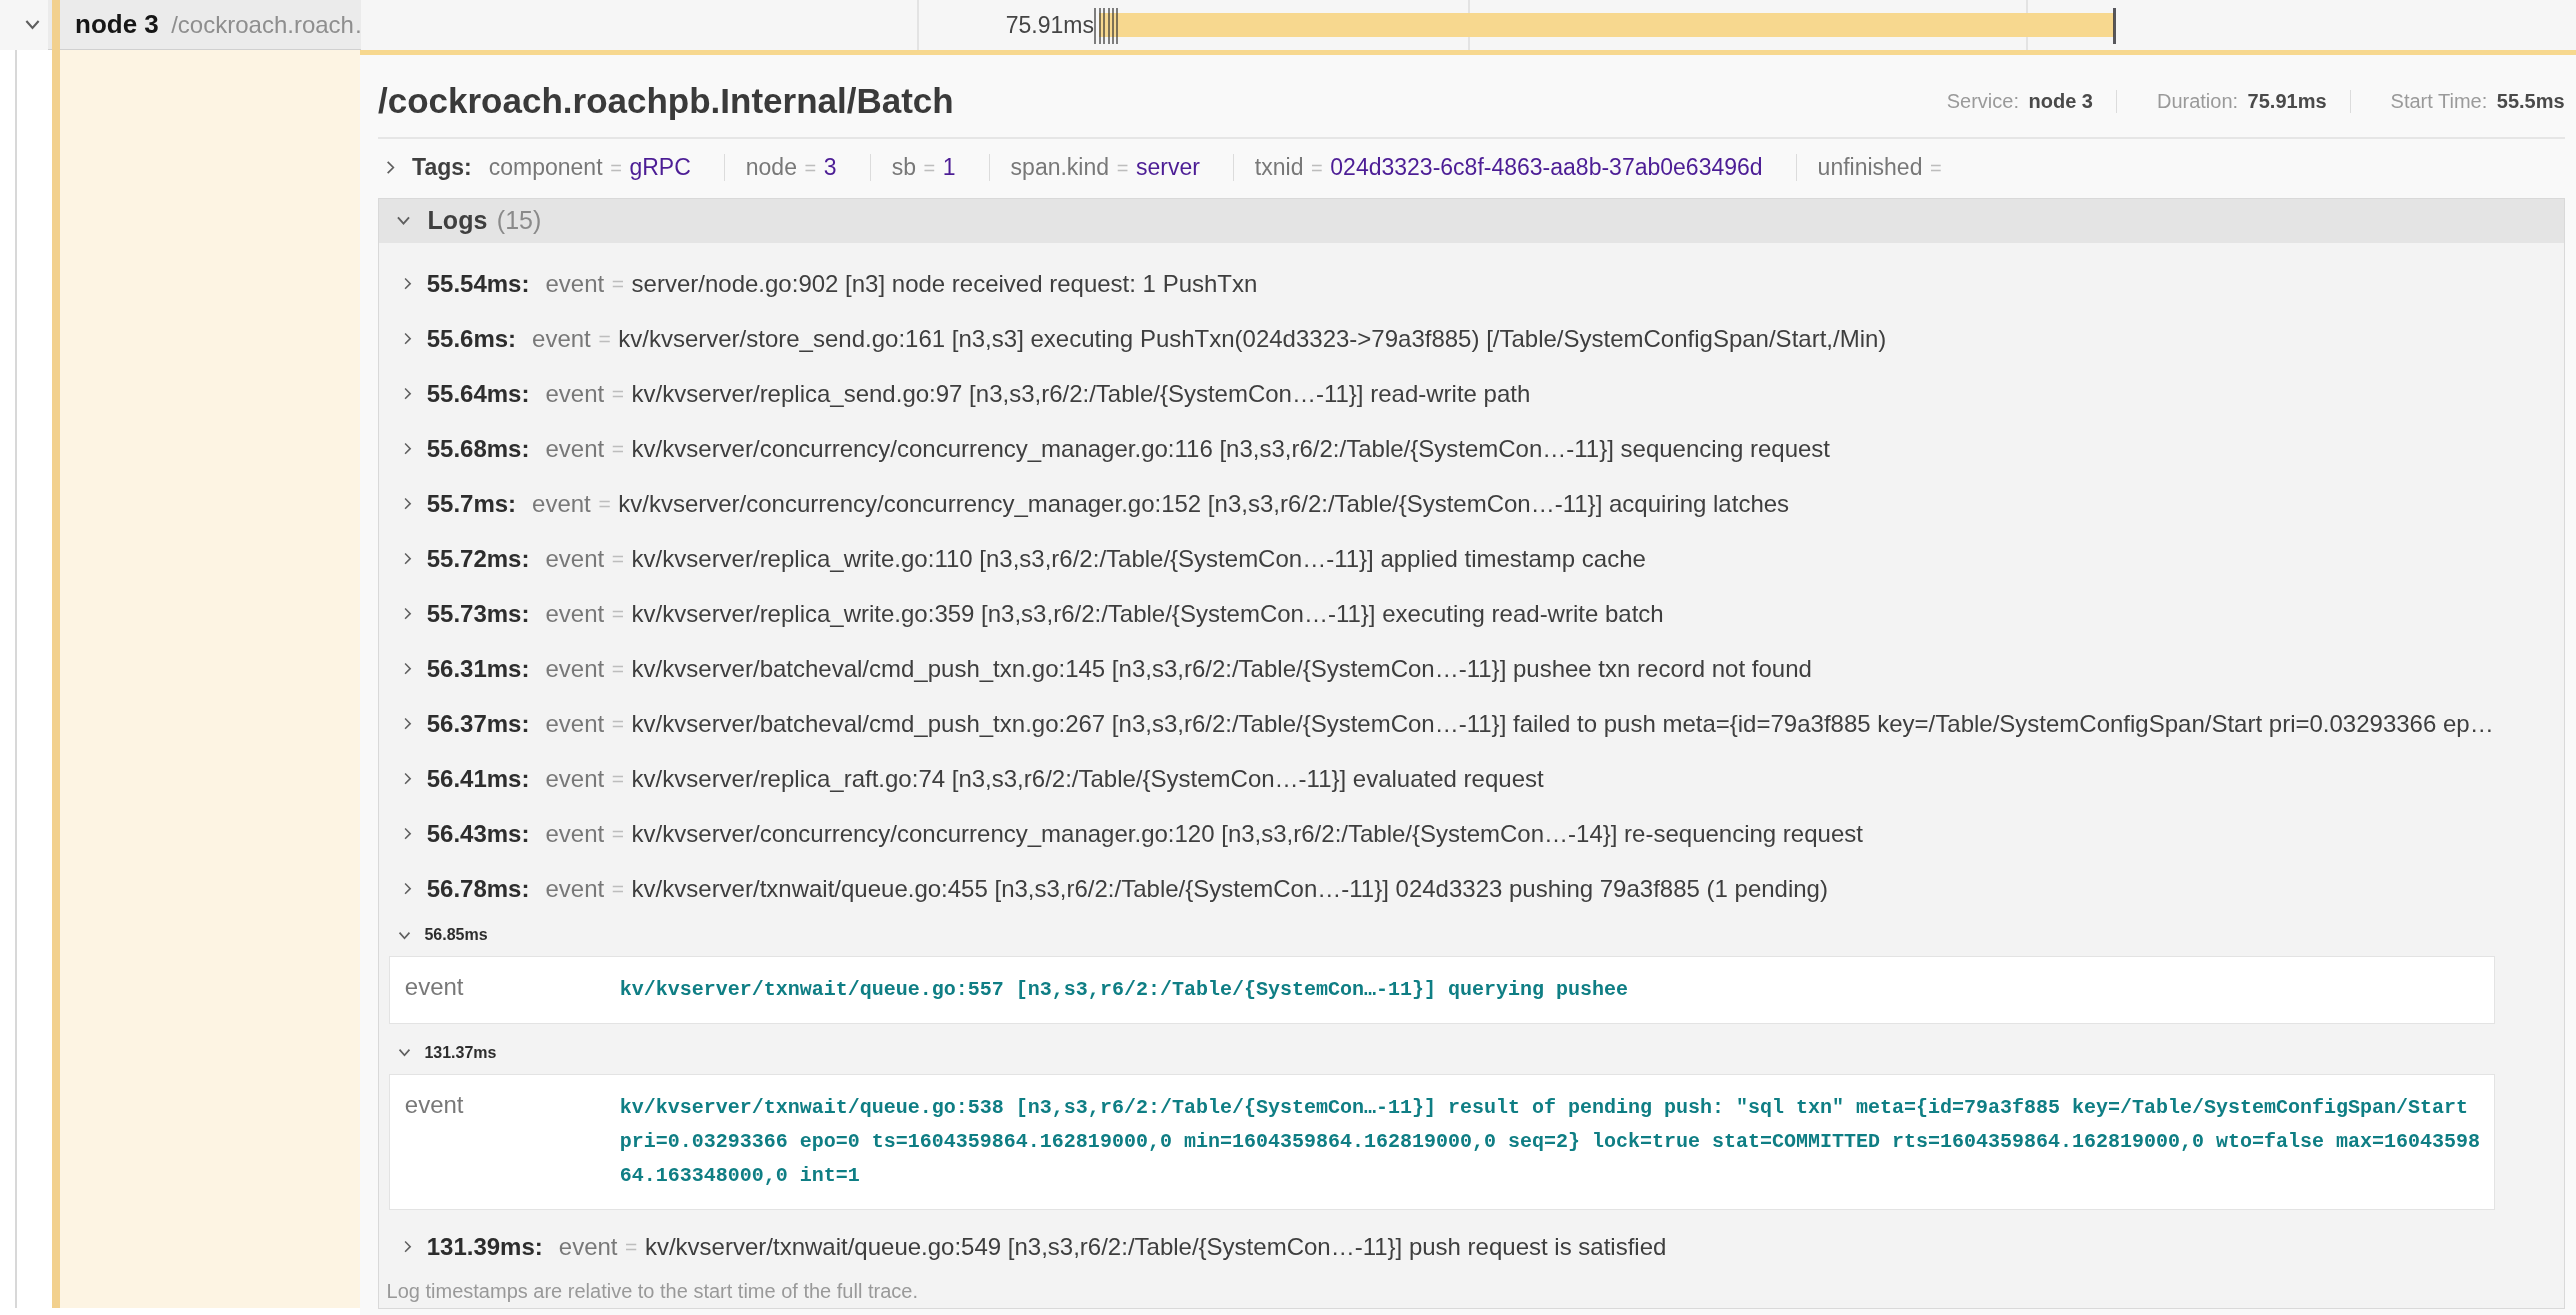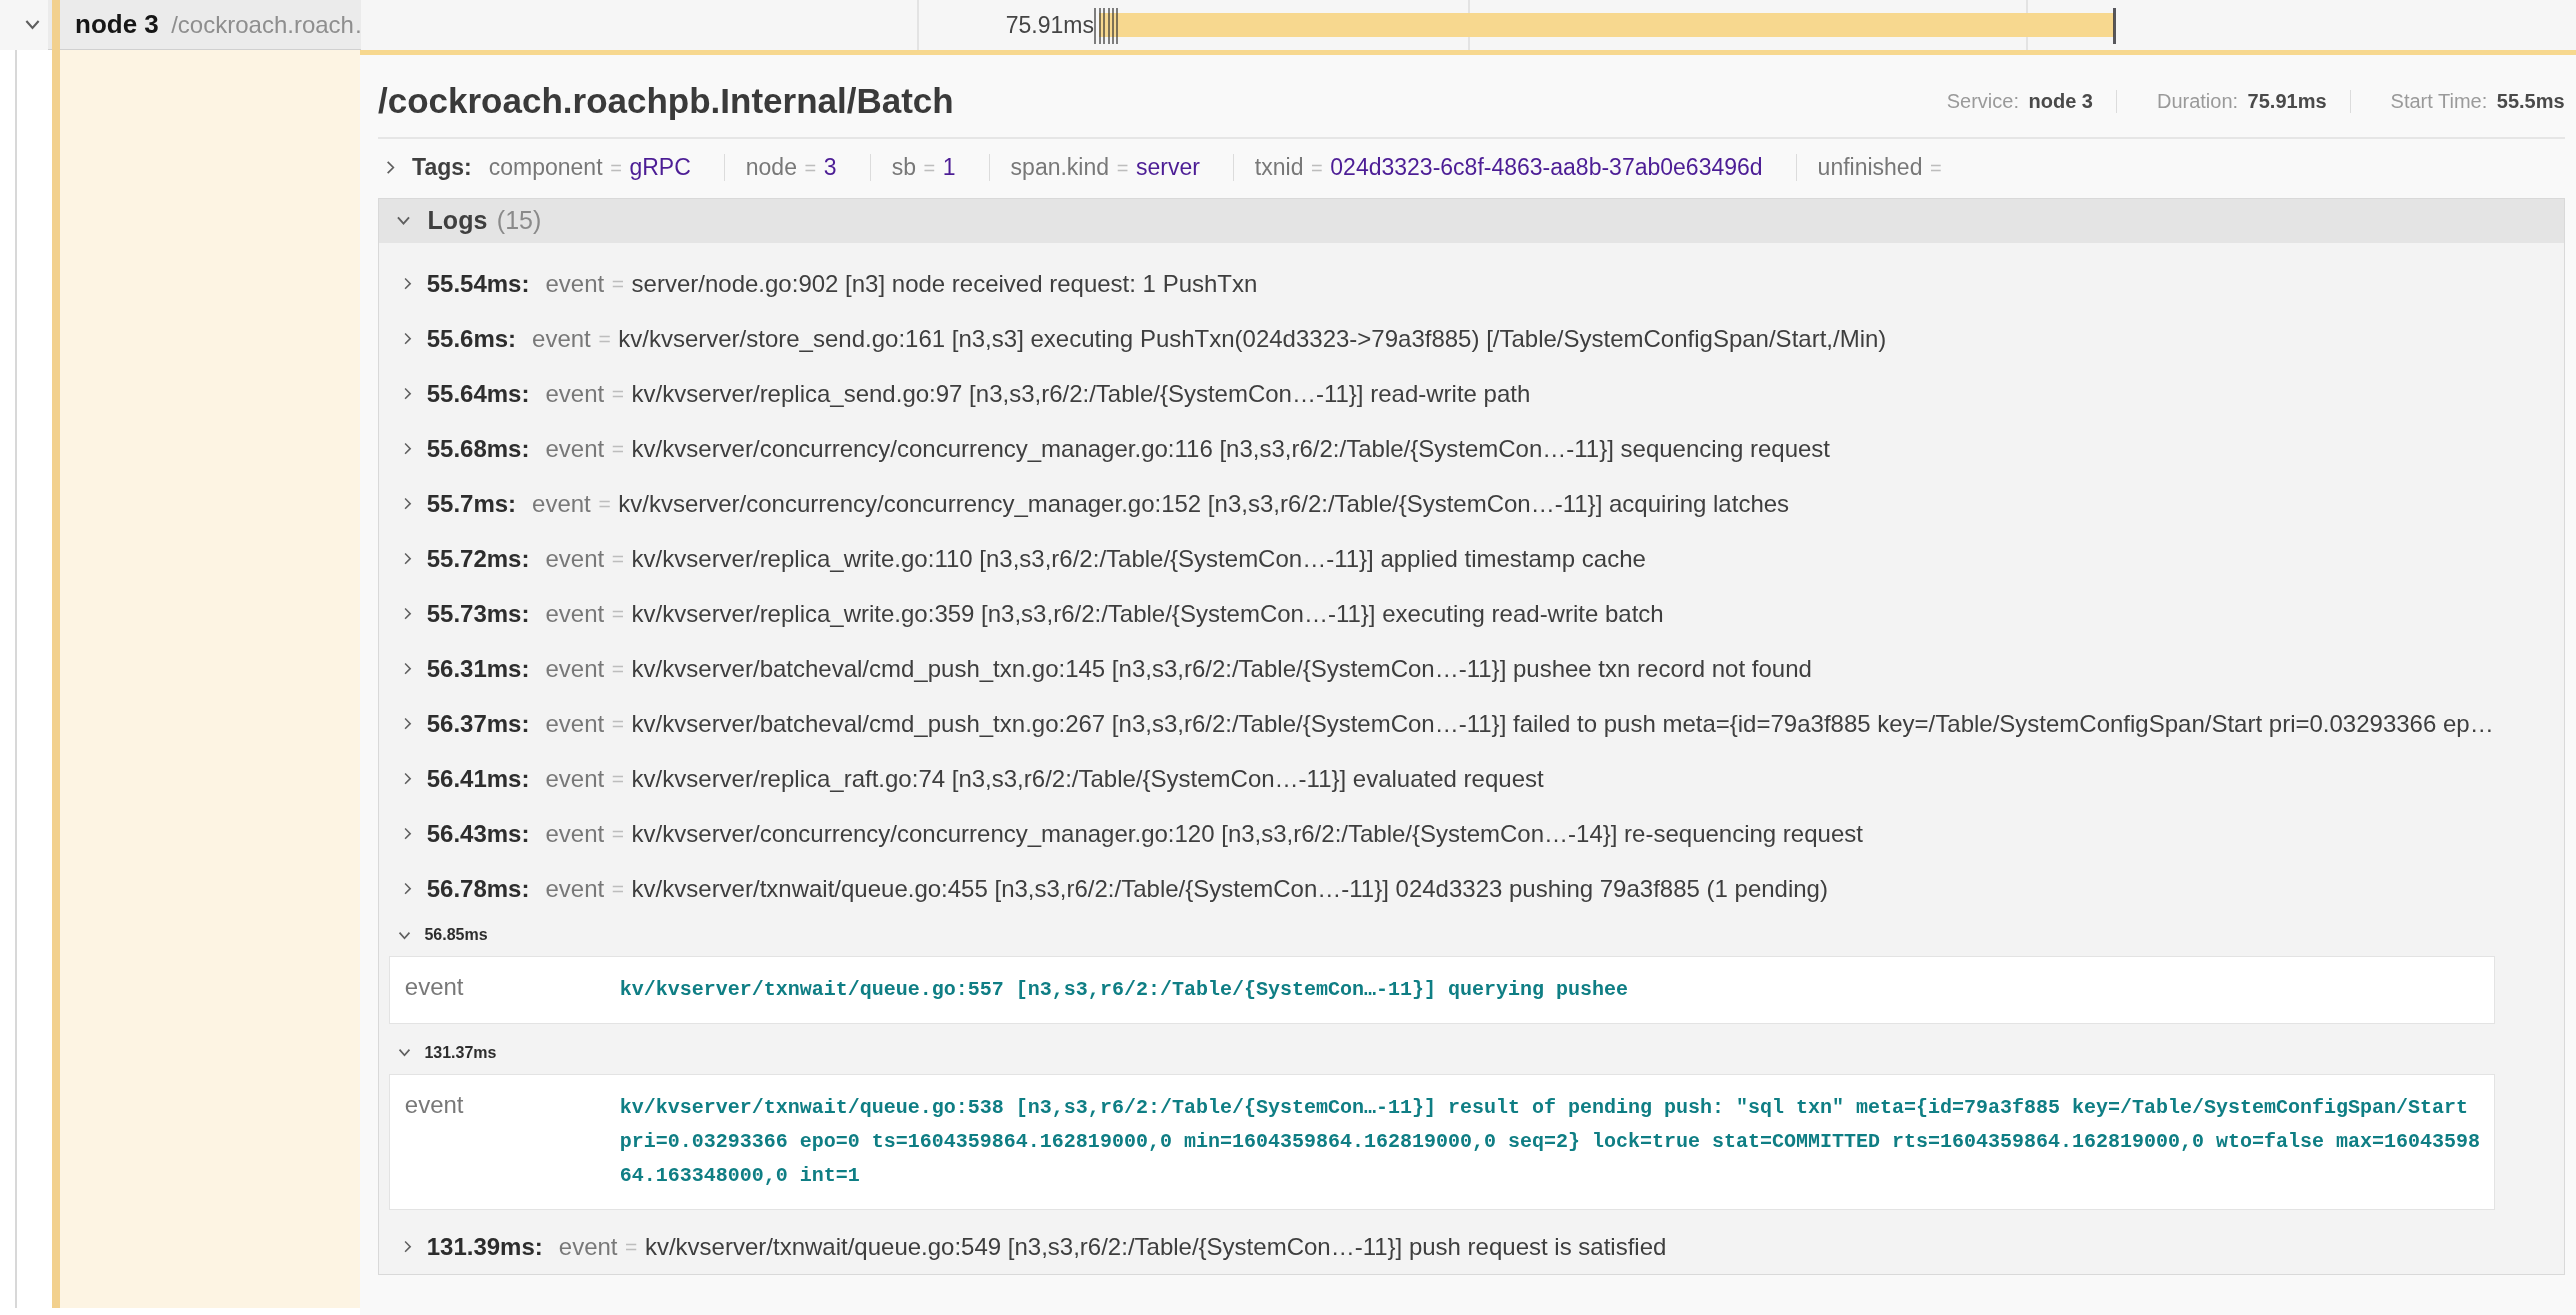--- a/index.html
+++ b/index.html
@@ -359,17 +359,18 @@
       <svg width="15.3" height="15.3" viewBox="0 0 24 24">
                 <polyline points="8,4 16,12 8,20" fill="none" stroke="#5f5f5f" stroke-width="2.4"></polyline>
               </svg>
     </span>
     <span class="log-time">131.39ms:</span>
     <span class="log-field">event</span>
     <span class="log-eq">=</span>
     <span class="log-text">kv/kvserver/txnwait/queue.go:549 [n3,s3,r6/2:/Table/{SystemCon…-11}] push request is satisfied</span>
   </div>
         </div>
+      <div class="logs-footer">Log timestamps are relative to the start time of the full trace.</div>
     </div>
 
   </div>
 </div>
 
 
 </body></html>

